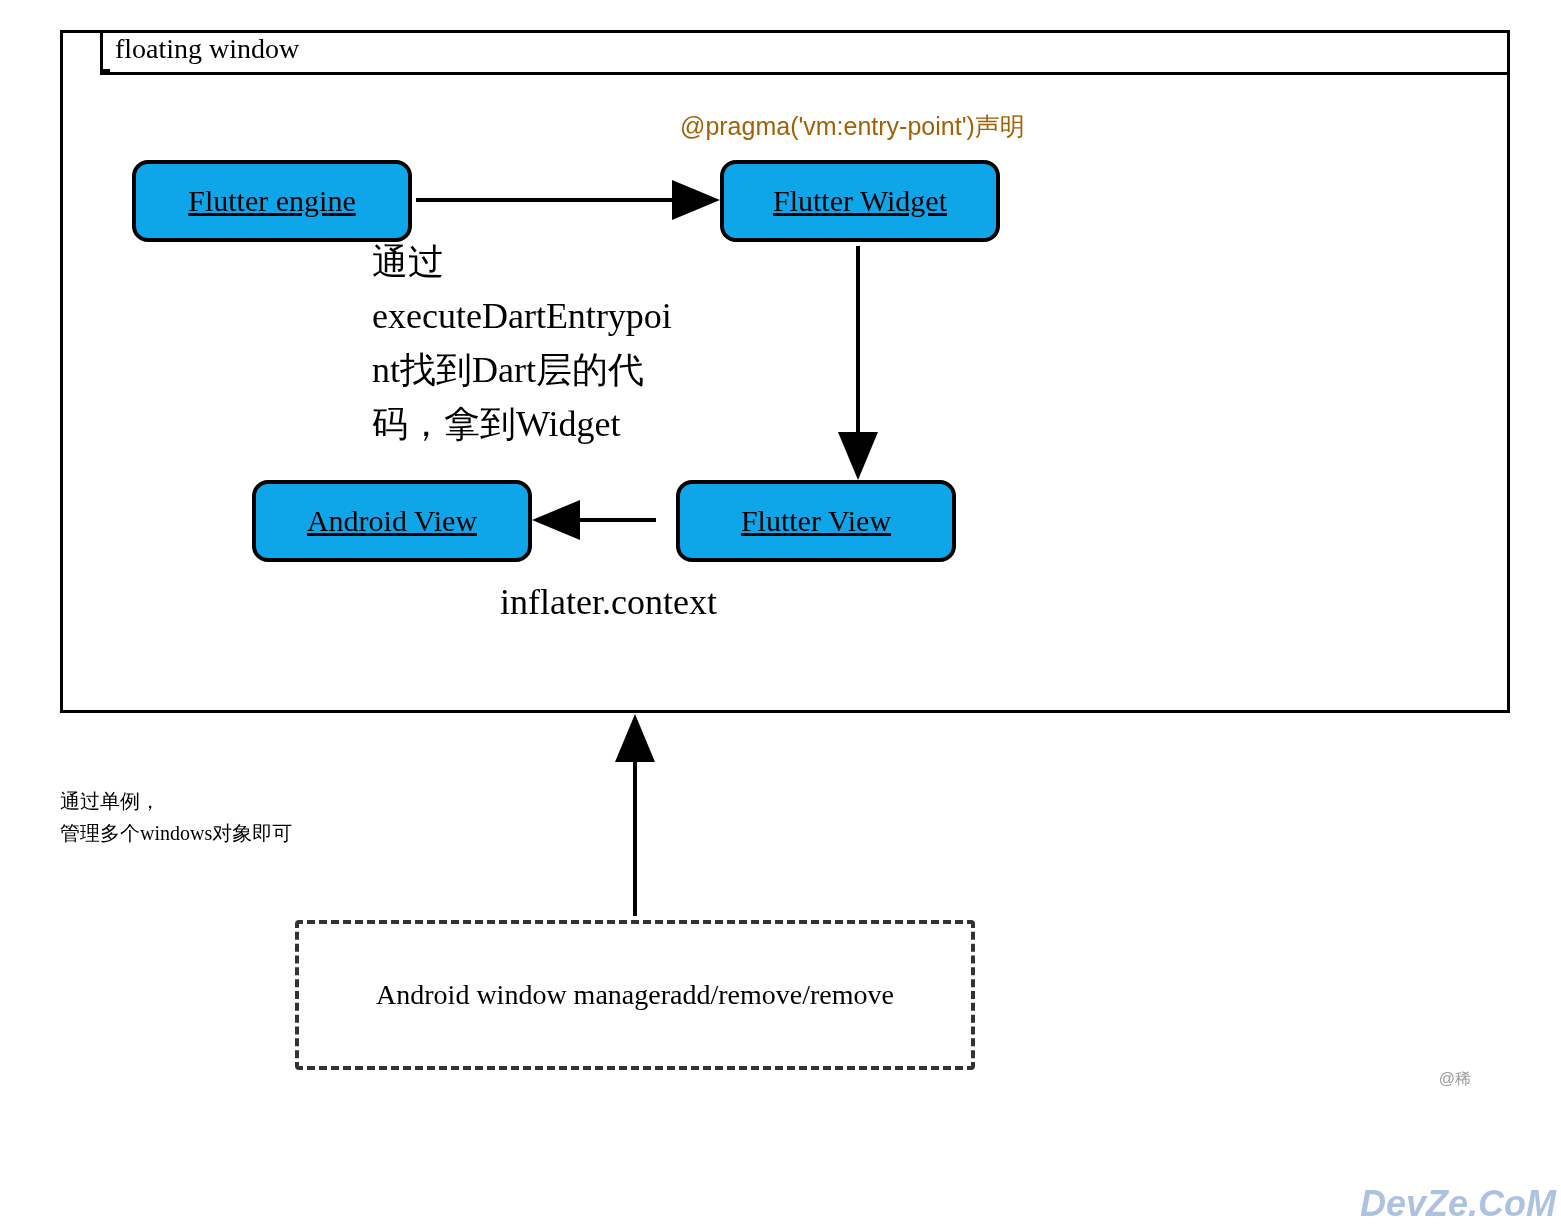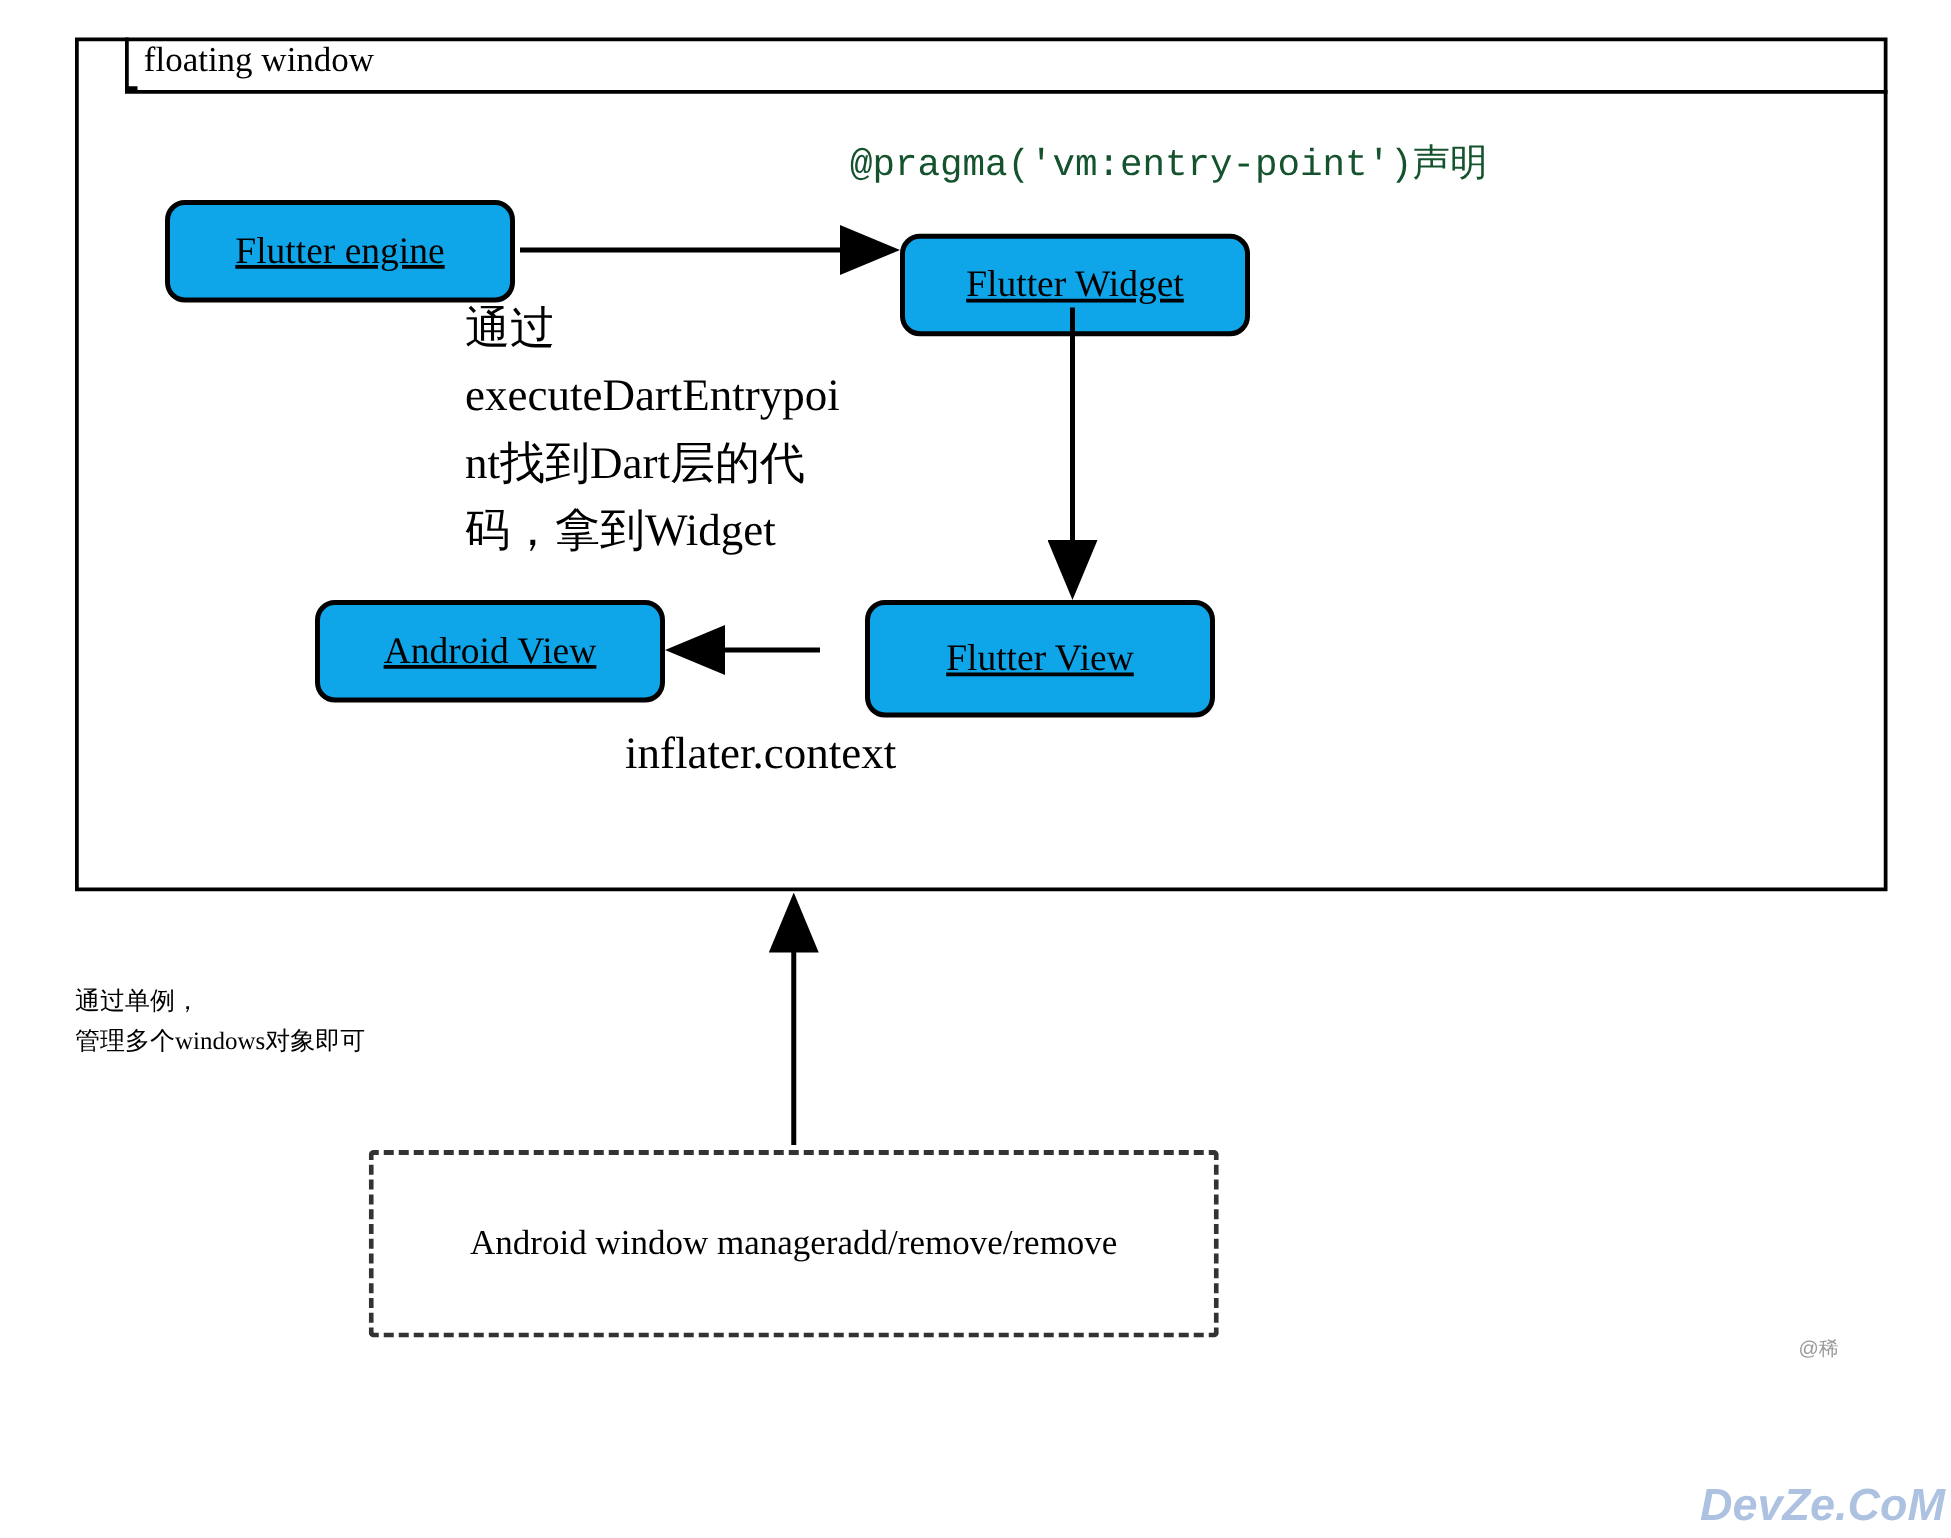--- a/index.html
+++ b/index.html
@@ -65,23 +65,23 @@
       flex-direction: row;
       align-items: center;
       justify-content: center;
       font-size: 28px;
       font-family: "Comic Sans MS", cursive;
       text-align: center;
       line-height: 1.4;
     }
     .pragma-text {
       position: absolute;
-      color: #14532d;
-      font-size: 30px;
-      font-family: Liberation Mono, monospace;
+      color: #a16207;
+      font-size: 25px;
+      font-family: Liberation Sans, sans-serif;
     }
     .edge-label {
       position: absolute;
       font-size: 36px;
       font-family: "Comic Sans MS", cursive;
       line-height: 1.5;
     }
     .bottom-note {
       position: absolute;
       font-size: 20px;
@@ -122,29 +122,29 @@
 <div class="inner-frame-border"></div>
 <div class="frame-title">floating window</div>
 <div class="title-underline"></div>
 
 <div class="pragma-text" style="left:680px; top:110px;">@pragma('vm:entry-point')声明</div>
 
 <div class="node" style="left:132px; top:160px; width:280px; height:82px;">
   <span>Flutter engine</span>
 </div>
 
-<div class="node" style="left:720px; top:160px; width:280px; height:82px;margin-top:27px;">
+<div class="node" style="left:720px; top:160px; width:280px; height:82px;">
   <span>Flutter Widget</span>
 </div>
 
 <div class="node" style="left:252px; top:480px; width:280px; height:82px;">
   <span>Android View</span>
 </div>
 
-<div class="node" style="left:692px; top:480px; width:280px; height:94px;">
+<div class="node" style="left:676px; top:480px; width:280px; height:82px;">
   <span>Flutter View</span>
 </div>
 
 <div class="node-dashed" style="left:295px; top:920px; width:680px; height:150px;">
   <span>Android window manager</span>
   <span>add/remove/remove</span>
 </div>
 
 <div class="edge-label" style="left:372px; top:235px; width:320px; white-space:pre-line;">通过
 executeDartEntrypoi

